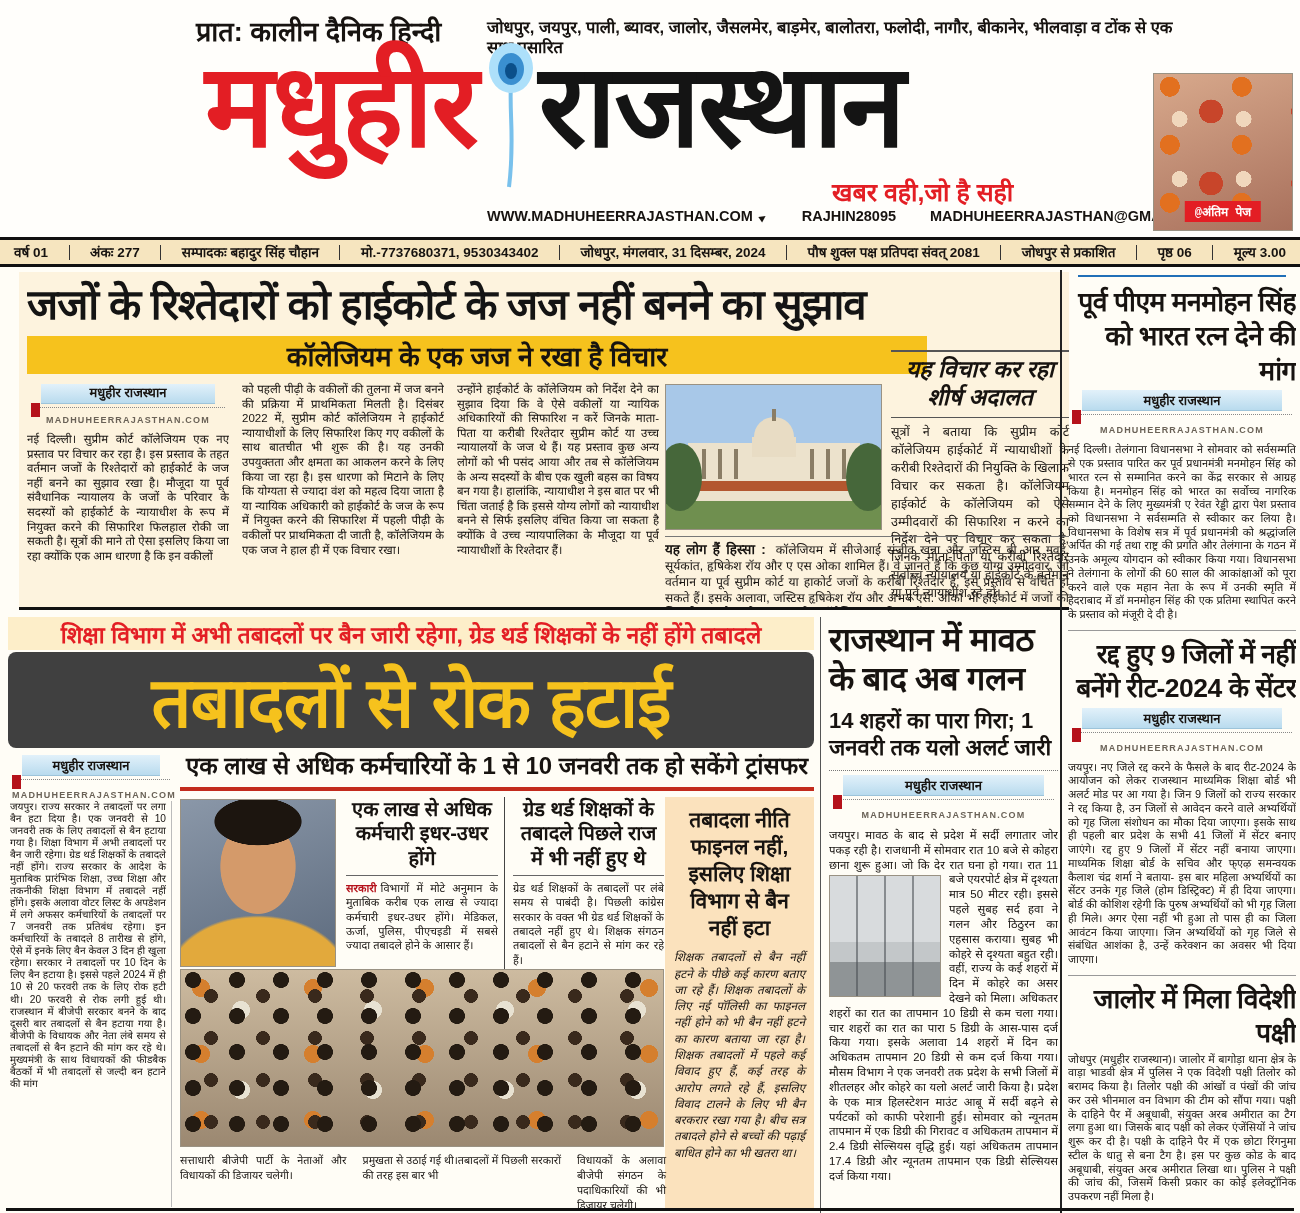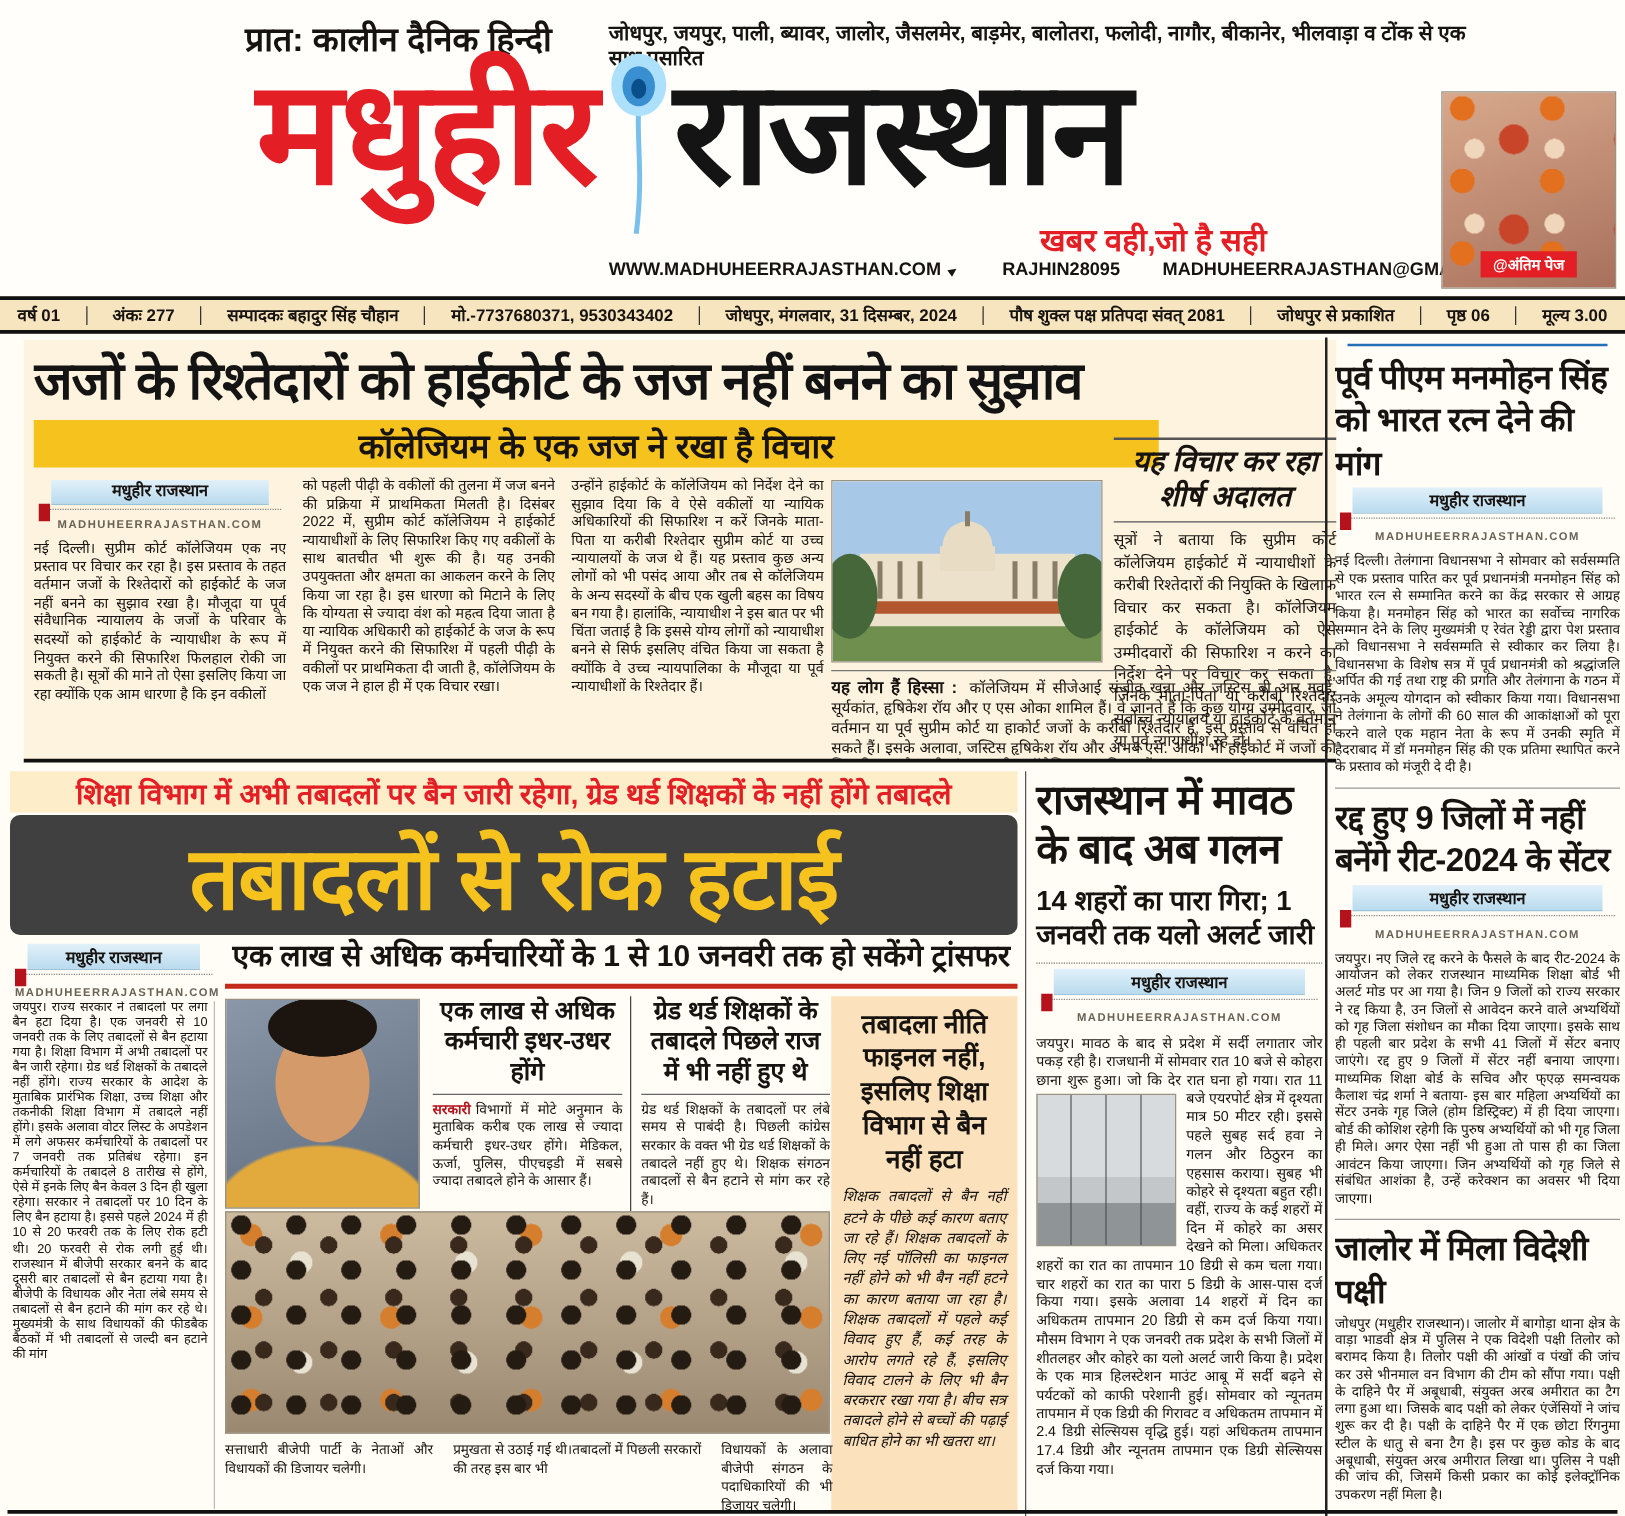--- a/index.html
+++ b/index.html
@@ -25,21 +25,21 @@
   .feather{width:64px;height:150px;margin:8px -4px 0 2px;flex:none;}
   .slogan{position:absolute;left:832px;top:174px;font-size:25px;font-weight:800;color:#e31e24;white-space:nowrap;}
   .contact-line{position:absolute;left:487px;top:208px;display:flex;gap:34px;font-size:14.5px;font-weight:bold;align-items:center;}
   .cursor{font-size:11px;margin-left:4px;transform:rotate(-35deg);display:inline-block;}
   .lastpage-photo{position:absolute;left:1153px;top:73px;width:140px;height:158px;
     background-image:
       radial-gradient(circle 10px at 22% 22%,#e2701f 98%,transparent),
       radial-gradient(circle 12px at 62% 52%,#c8452a 98%,transparent),
       radial-gradient(circle 8px at 40% 75%,#f0d7bc 98%,transparent),
       linear-gradient(160deg,#d8a98c,#a8705c);
-    background-size:72px 58px,92px 72px,64px 60px,100% 100%;}
+    background-size:72px 58px,92px 72px,64px 60px,100% 100%;font-family:Liberation Mono, monospace;}
   
   .infobar{position:absolute;left:0;top:237px;width:1300px;height:30px;background:#f6e5bf;
     border-top:3px solid #111;border-bottom:3px solid #111;box-sizing:border-box;
     display:flex;align-items:center;justify-content:space-between;padding:0 14px;
     font-size:13.5px;font-weight:800;white-space:nowrap;}
   .infobar .sep{width:0;height:15px;border-left:1.5px solid #333;}
   
   .byline{margin:2px 4px 6px 4px;}
   .byline-bar{background:linear-gradient(#e2f1fa,#b9dbee);text-align:center;font-weight:800;
     font-size:13px;padding:1px 0;margin:0 10px;border-bottom:1px solid #9dc4da;}
@@ -113,21 +113,21 @@
   .fog-photo{float:left;width:112px;height:122px;margin:3px 8px 3px 0;
     background-image:
       repeating-linear-gradient(90deg,transparent 0 26px,rgba(70,75,80,.55) 26px 28px),
       linear-gradient(180deg,#d8dbdd 0 55%,#c3c7c9 55% 72%,#8f9496 72%);}
   
   .col-divider{position:absolute;left:1060px;top:270px;width:0;height:943px;border-left:2px solid #222;}
   .flash{position:absolute;left:1068px;top:272px;width:228px;height:941px;overflow:hidden;}
   .flash-header{background:#2170b8;border-radius:4px;color:#fff;text-align:center;font-size:28px;
     font-weight:800;font-style:italic;padding:2px 0;border-bottom:4px double #2170b8;}
   .flash-hrule{height:2px;background:#2170b8;margin:3px 10px 8px 10px;}
-  .flash-headline{font-size:26.5px;font-weight:800;text-align:left;line-height:1.3;letter-spacing:-0.5px;}
+  .flash-headline{font-size:26.5px;font-weight:800;text-align:right;line-height:1.3;letter-spacing:-0.5px;}
   .flash-body{font-size:10.9px;line-height:1.26;margin-top:2px;}
   .flash-story2{border-top:1.5px solid #999;margin-top:8px;padding-top:6px;}
   .flash-story3{border-top:1.5px solid #999;margin-top:8px;padding-top:6px;}
   .bottom-rule{position:absolute;left:6px;top:1208px;width:1288px;height:3px;background:#111;}
 </style>
 </head>
 <body>
 
 <div class="page">
 

